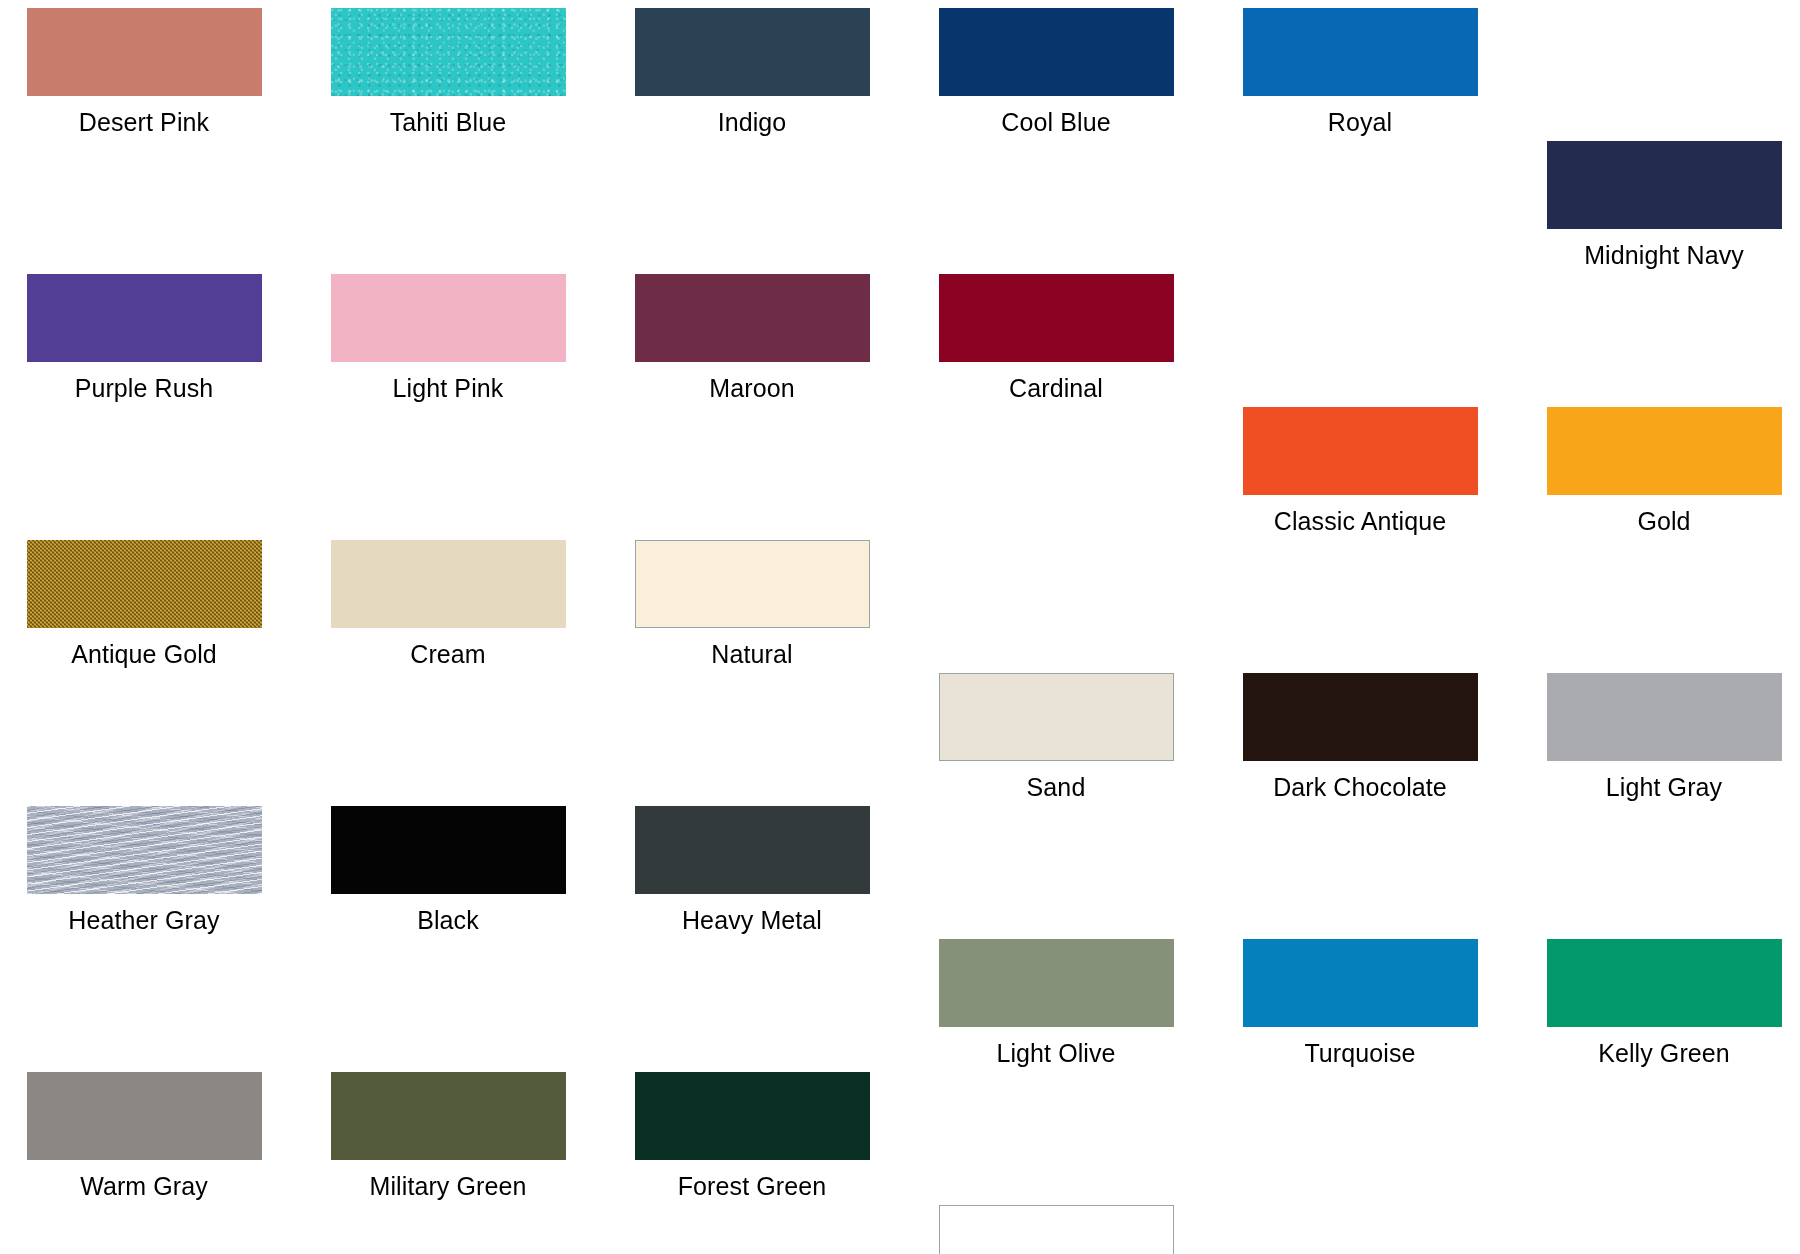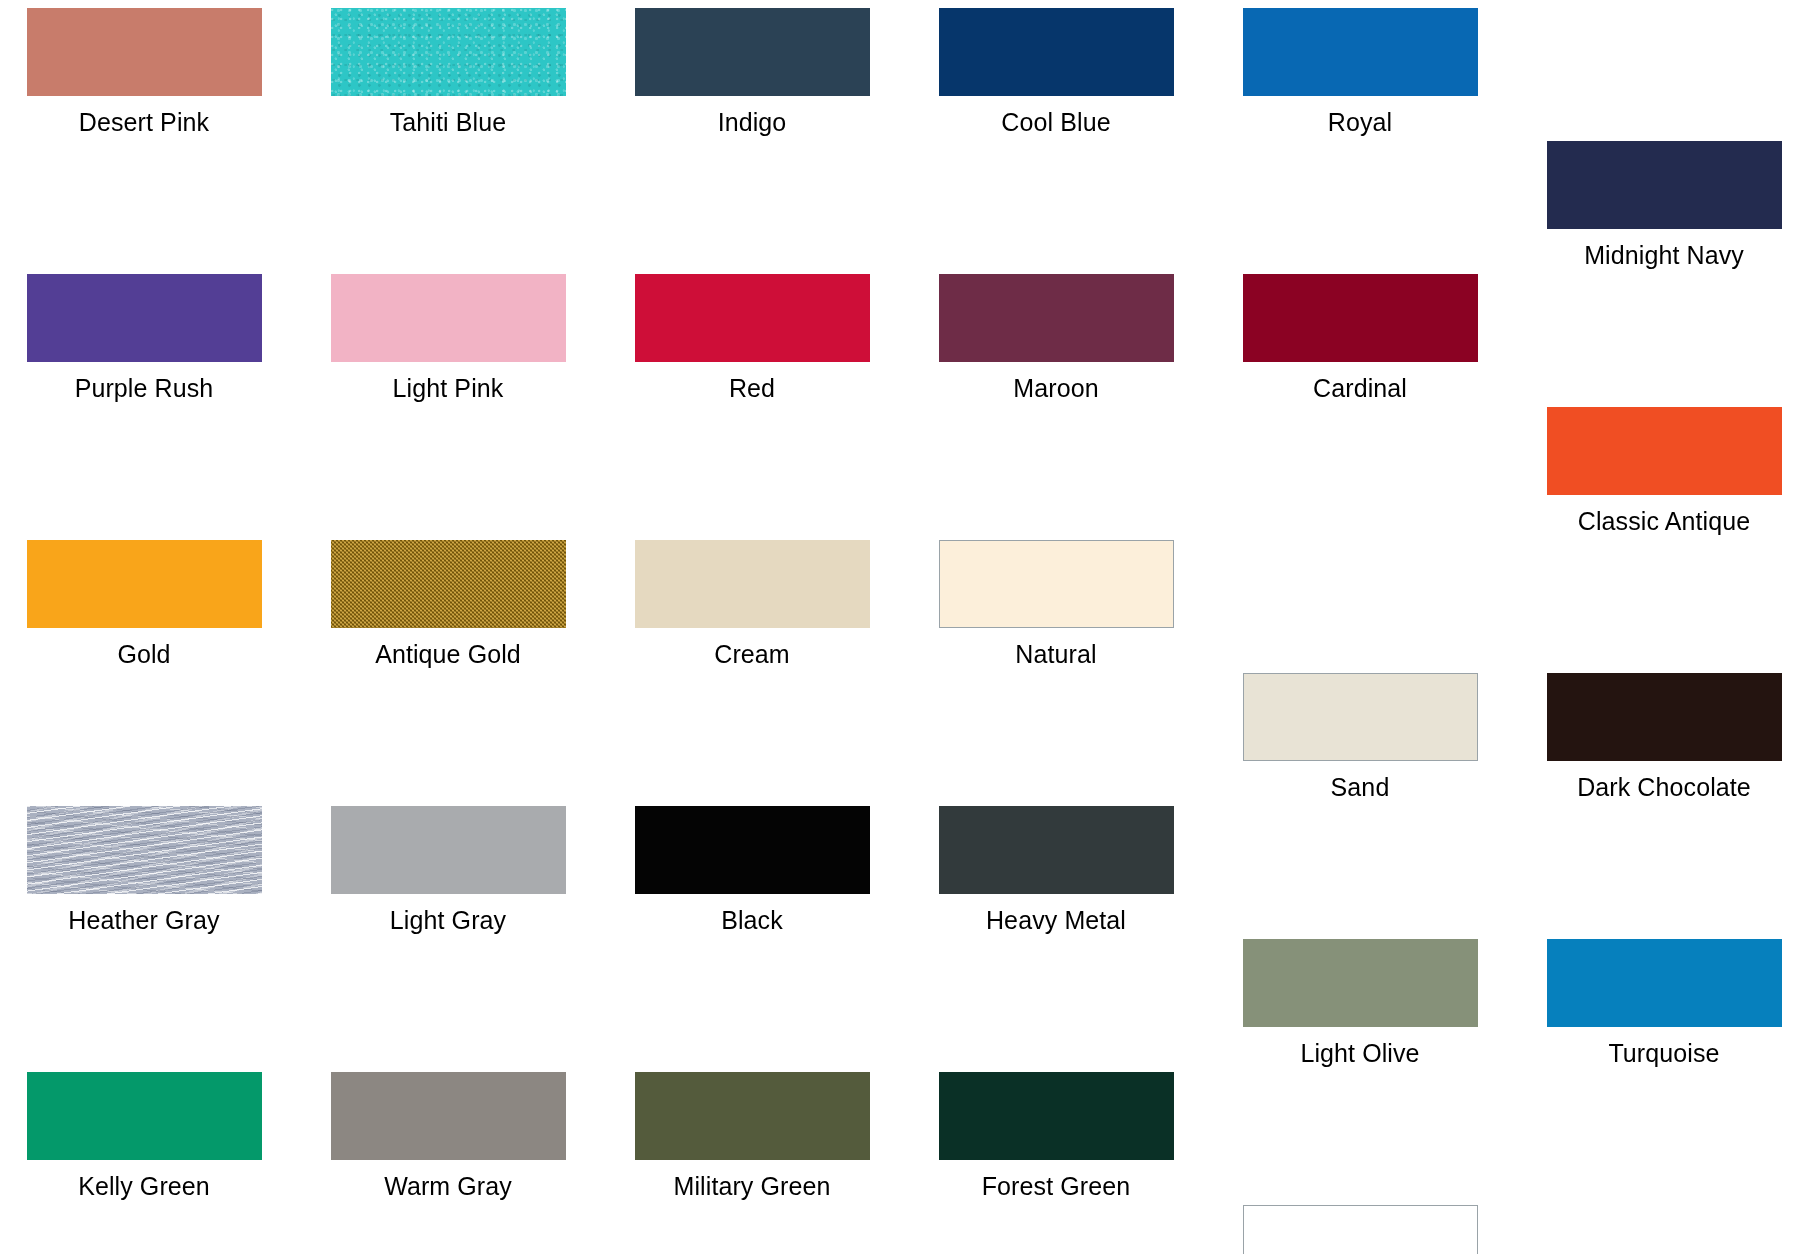--- a/index.html
+++ b/index.html
@@ -136,24 +136,20 @@
     </div>
     <div class="swatch-cell">
       <div class="swatch-chip" title="Purple Rush" style="background: rgb(83, 62, 149);"></div>
       <div class="swatch-label">Purple Rush</div>
     </div>
     <div class="swatch-cell">
       <div class="swatch-chip" title="Light Pink" style="background: rgb(242, 179, 197);"></div>
       <div class="swatch-label">Light Pink</div>
     </div>
     <div class="swatch-cell">
-      <div class="swatch-chip" title="Red" style="background: rgb(206, 14, 56);"></div>
-      <div class="swatch-label">Red</div>
-    </div>
-    <div class="swatch-cell">
       <div class="swatch-chip" title="Maroon" style="background: rgb(110, 44, 71);"></div>
       <div class="swatch-label">Maroon</div>
     </div>
     <div class="swatch-cell">
       <div class="swatch-chip" title="Cardinal" style="background: rgb(139, 2, 35);"></div>
       <div class="swatch-label">Cardinal</div>
     </div>
     <div class="row-pad"></div>
     <div class="row-pad"></div>
     <div class="row-pad"></div>
@@ -188,26 +184,26 @@
     <div class="row-pad"></div>
     <div class="swatch-cell">
       <div class="swatch-chip bordered" title="Sand" style="background: rgb(232, 227, 213);"></div>
       <div class="swatch-label">Sand</div>
     </div>
     <div class="swatch-cell">
       <div class="swatch-chip" title="Dark Chocolate" style="background: rgb(36, 20, 16);"></div>
       <div class="swatch-label">Dark Chocolate</div>
     </div>
     <div class="swatch-cell">
+      <div class="swatch-chip" title="Light Gray" style="background: rgb(169, 171, 174);"></div>
+      <div class="swatch-label">Light Gray</div>
+    </div>
+    <div class="swatch-cell">
       <div class="swatch-chip tex-heather" title="Heather Gray" style="background: rgb(169, 176, 192);"></div>
       <div class="swatch-label">Heather Gray</div>
-    </div>
-    <div class="swatch-cell">
-      <div class="swatch-chip" title="Light Gray" style="background: rgb(169, 171, 174);"></div>
-      <div class="swatch-label">Light Gray</div>
     </div>
     <div class="swatch-cell">
       <div class="swatch-chip" title="Black" style="background: rgb(4, 4, 4);"></div>
       <div class="swatch-label">Black</div>
     </div>
     <div class="swatch-cell">
       <div class="swatch-chip" title="Heavy Metal" style="background: rgb(50, 58, 60);"></div>
       <div class="swatch-label">Heavy Metal</div>
     </div>
     <div class="row-pad"></div>

